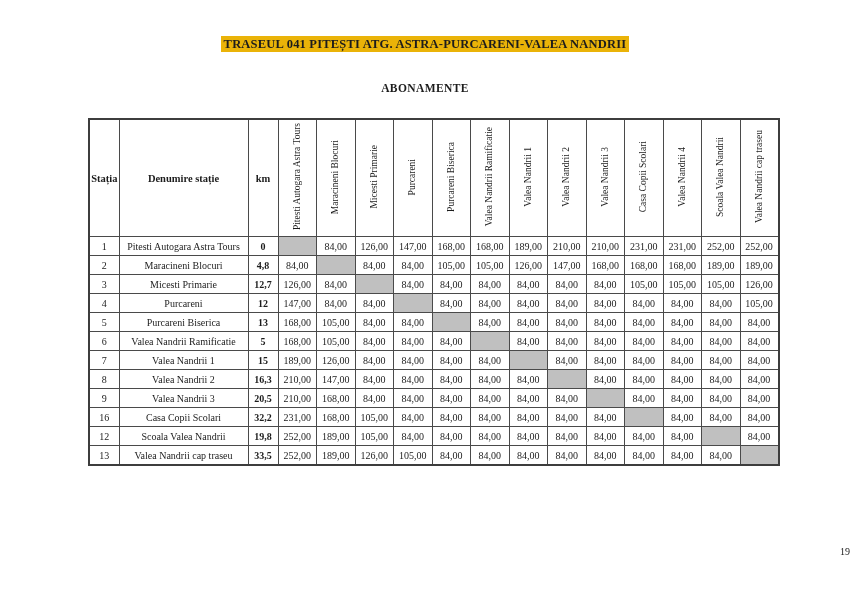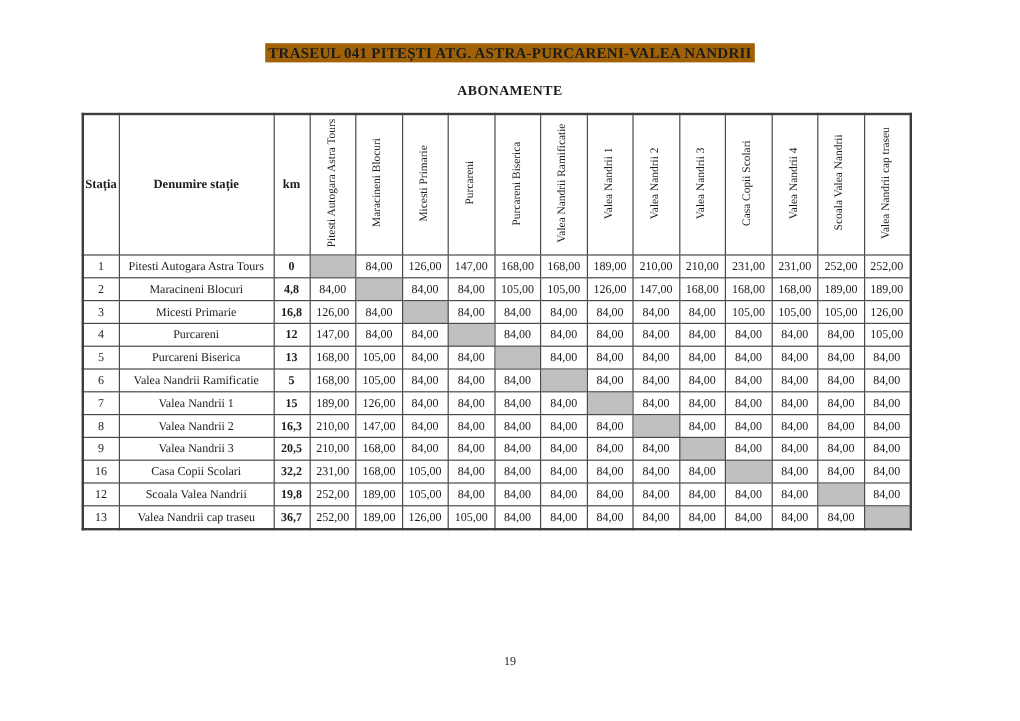--- a/index.html
+++ b/index.html
@@ -13,36 +13,36 @@
   }
   .doc-title {
     text-align: center;
     margin: 0;
     padding-top: 37px;
     font-size: 12.5px;
     font-weight: bold;
     letter-spacing: 0.2px;
   }
   .doc-title .hl {
-    background: #a16207;
+    background: #eab308;
     padding: 1px 3px;
   }
   .doc-subtitle {
     text-align: center;
-    margin: 4px;
+    margin: 16px;
     padding-top: 14px;
     padding-bottom: 8px;
     font-size: 11.5px;
     font-weight: bold;
     letter-spacing: 0.4px;
   }
   table.fare-table {
     border-collapse: collapse;
     table-layout: fixed;
-    margin-left: 68px;
+    margin-left: 88px;
     width: 690px;
     border: 2px solid #3d3d3d;
   }
   .fare-table th, .fare-table td {
     border: 1px solid #4a4a4a;
     padding: 0;
     text-align: center;
     vertical-align: middle;
     overflow: hidden;
   }
@@ -61,21 +61,21 @@
   .fare-table tbody td {
     height: 18px;
     font-size: 10px;
   }
   td.c-km { font-weight: bold; }
   td.diag { background: #c0c0c0; }
   .page-number {
     position: absolute;
     left: 0; right: 0;
     top: 546px;
-    text-align: center;
+    text-align: right;
     font-size: 10px;
   }
 </style>
 </head>
 <body>
 
 <div class="doc-title">
   <span class="hl">TRASEUL 041 PITEȘTI ATG. ASTRA-PURCARENI-VALEA NANDRII</span>
 </div>
 
@@ -153,21 +153,21 @@
         <td class="c-fare">147,00</td>
         <td class="c-fare">168,00</td>
         <td class="c-fare">168,00</td>
         <td class="c-fare">168,00</td>
         <td class="c-fare">189,00</td>
         <td class="c-fare">189,00</td>
       </tr>
       <tr>
         <td class="c-nr">3</td>
         <td class="c-name">Micesti Primarie</td>
-        <td class="c-km">16,8</td>
+        <td class="c-km">12,7</td>
         <td class="c-fare">126,00</td>
         <td class="c-fare">84,00</td>
         <td class="c-fare diag"></td>
         <td class="c-fare">84,00</td>
         <td class="c-fare">84,00</td>
         <td class="c-fare">84,00</td>
         <td class="c-fare">84,00</td>
         <td class="c-fare">84,00</td>
         <td class="c-fare">84,00</td>
         <td class="c-fare">105,00</td>
@@ -315,21 +315,21 @@
         <td class="c-fare">84,00</td>
         <td class="c-fare">84,00</td>
         <td class="c-fare">84,00</td>
         <td class="c-fare">84,00</td>
         <td class="c-fare diag"></td>
         <td class="c-fare">84,00</td>
       </tr>
       <tr>
         <td class="c-nr">13</td>
         <td class="c-name">Valea Nandrii cap traseu</td>
-        <td class="c-km">36,7</td>
+        <td class="c-km">33,5</td>
         <td class="c-fare">252,00</td>
         <td class="c-fare">189,00</td>
         <td class="c-fare">126,00</td>
         <td class="c-fare">105,00</td>
         <td class="c-fare">84,00</td>
         <td class="c-fare">84,00</td>
         <td class="c-fare">84,00</td>
         <td class="c-fare">84,00</td>
         <td class="c-fare">84,00</td>
         <td class="c-fare">84,00</td>

